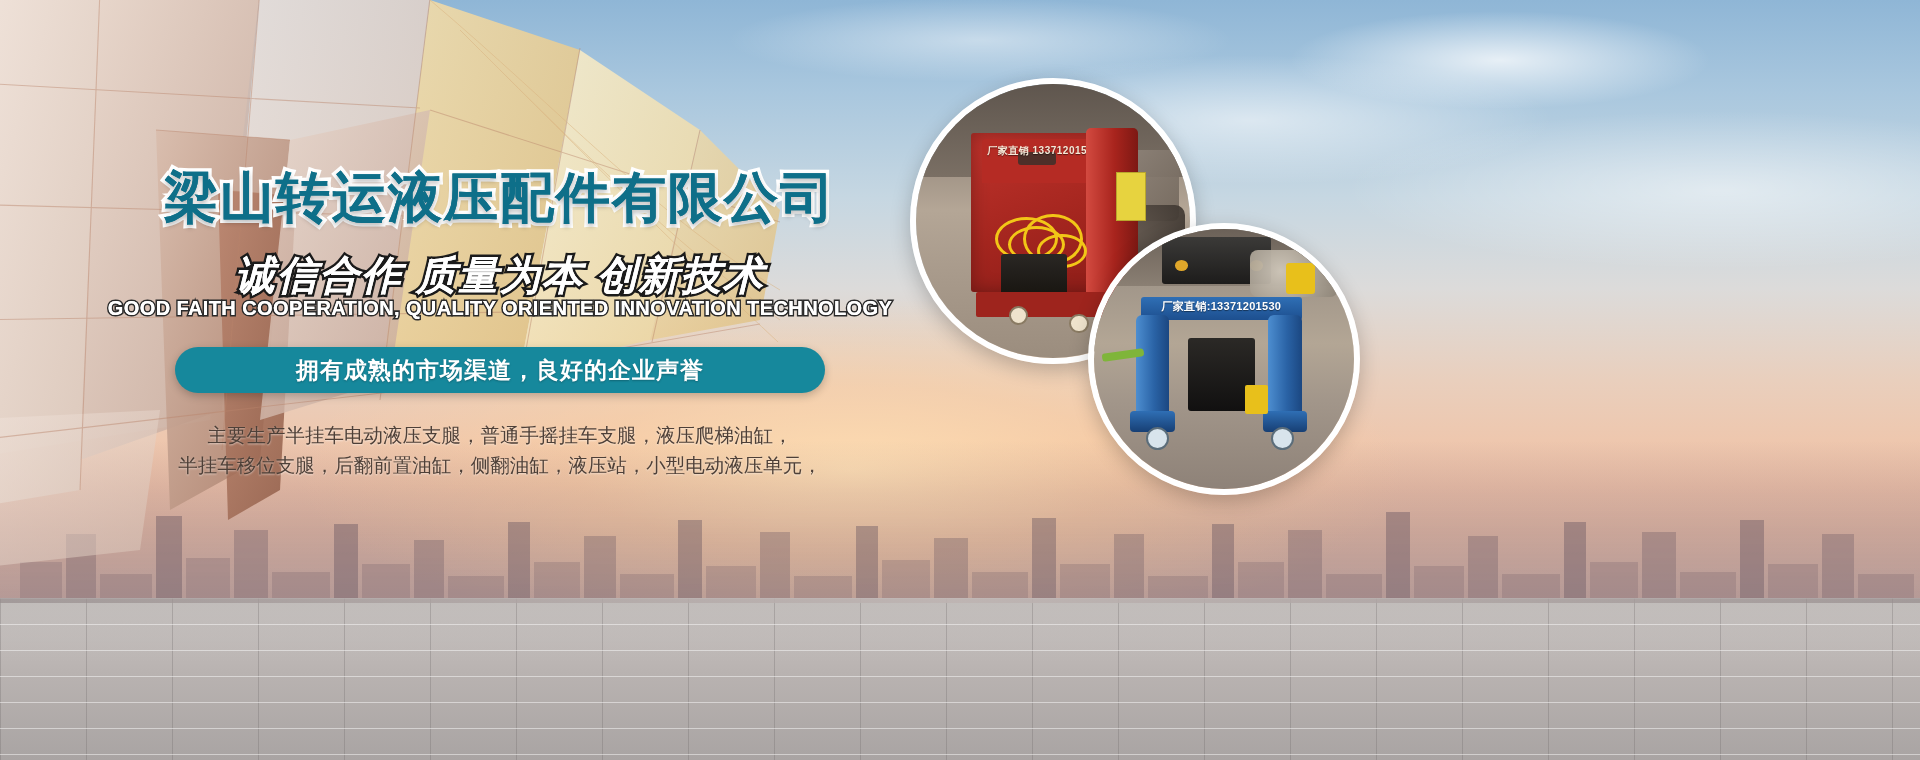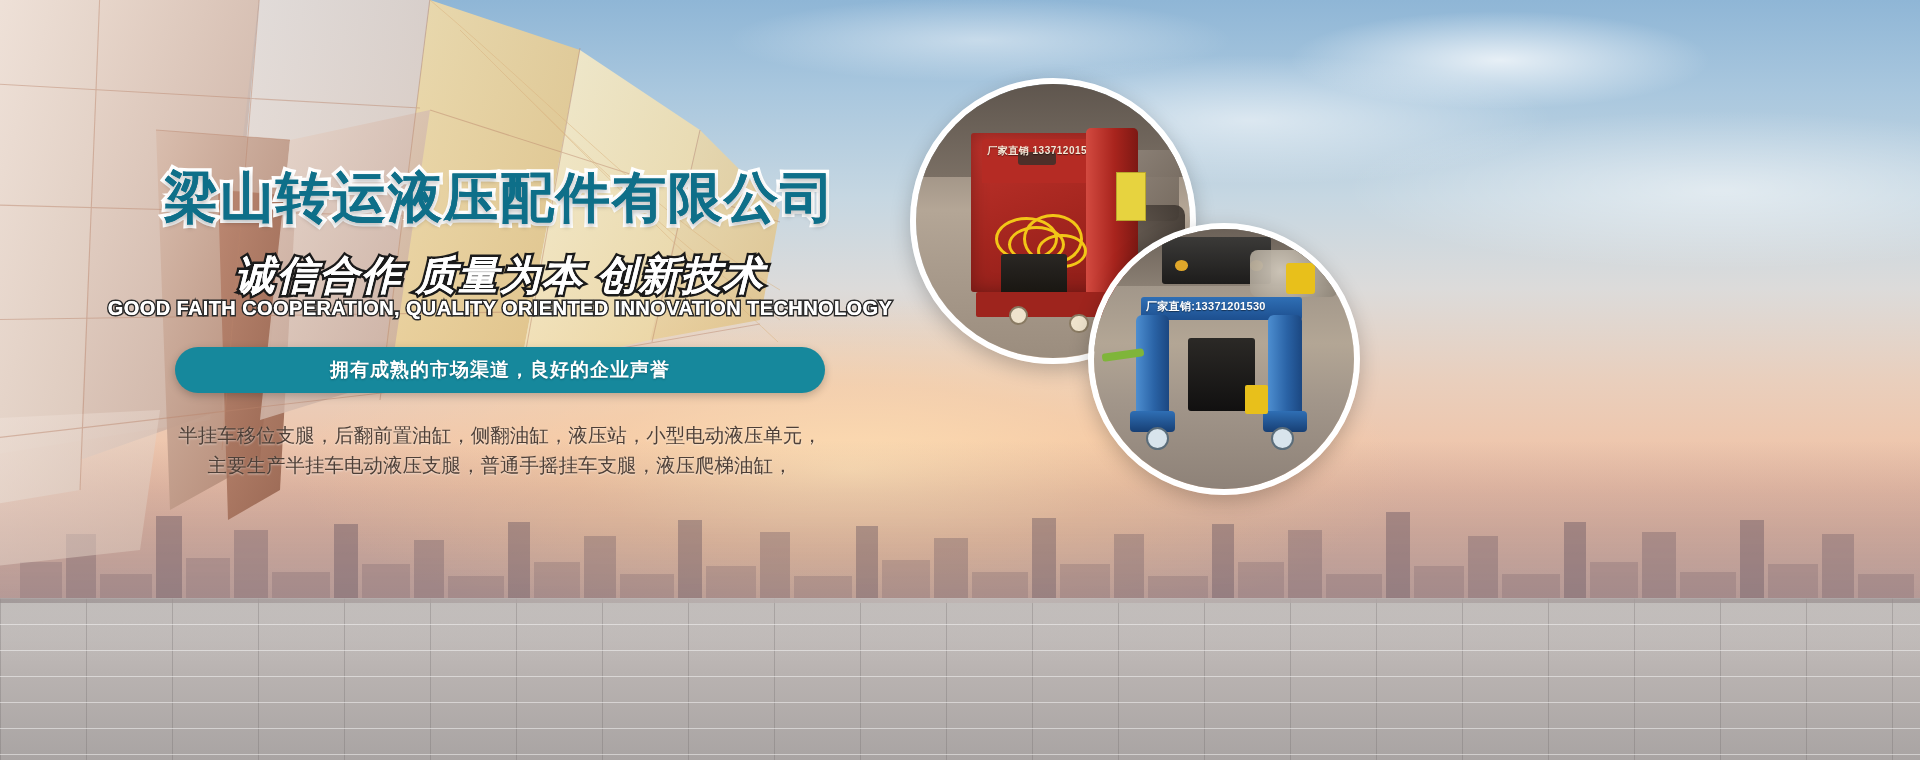--- a/index.html
+++ b/index.html
@@ -137,21 +137,21 @@
 
   .pill {
     position:absolute; left:175px; top:347px;
     width:650px; height:46px;
     background:#16889c;
     border-radius:23px;
     box-shadow:0 3px 8px rgba(0,0,0,.22);
     display:flex; align-items:center; justify-content:center;
   }
   .pill-text {
-    font-size:19px; font-weight:bold; color:#ffffff; letter-spacing:1px;
+    font-size:23px; font-weight:bold; color:#ffffff; letter-spacing:1px;
     white-space:nowrap;
     text-shadow:0 1px 2px rgba(0,0,0,.25);
   }
 
   .desc {
     position:absolute; left:0; top:420px; width:1000px;
     text-align:center;
     color:#4e4038;
     font-size:19.5px;
     line-height:30px;
@@ -244,21 +244,21 @@
     background:#e8c01b; border-radius:3px; }
   .pb-pile { position:absolute; left:60%; top:8%; width:34%; height:18%;
     background:radial-gradient(circle at 35% 45%, #cfc7ba, #8c8376); border-radius:8px; opacity:.95; }
 
   .pb-rail {
     position:absolute; left:18%; top:26%; width:62%; height:9%;
     background:linear-gradient(to bottom,#2f6fb5,#1d4f8f); border-radius:3px;
   }
   .pb-railtext {
     position:absolute; left:20%; top:27%; width:58%;
-    text-align:left; color:#ffffff; font-size:11px; font-weight:bold;
+    text-align:center; color:#ffffff; font-size:11px; font-weight:bold;
     letter-spacing:.3px; white-space:nowrap; overflow:hidden;
     text-shadow:0 1px 1px rgba(0,0,0,.45);
   }
   .pb-leg {
     position:absolute; top:33%; width:13%; height:40%;
     background:linear-gradient(to right,#4d8ed0,#2a63a6 55%,#1b4781);
     border-radius:6px;
   }
   .pb-leg.l { left:16%; }
   .pb-leg.r { left:67%; }
@@ -426,22 +426,22 @@
     <div class="slogan-cn-fill">诚信合作 质量为本 创新技术</div>
 
     <div class="slogan-en">GOOD FAITH COOPERATION, QUALITY ORIENTED INNOVATION TECHNOLOGY</div>
     <div class="slogan-en-fill">GOOD FAITH COOPERATION, QUALITY ORIENTED INNOVATION TECHNOLOGY</div>
 
     <div class="pill">
       <span class="pill-text">拥有成熟的市场渠道，良好的企业声誉</span>
     </div>
 
     <div class="desc">
+      <div class="desc-line">主要生产半挂车电动液压支腿，普通手摇挂车支腿，液压爬梯油缸，</div>
       <div class="desc-line">半挂车移位支腿，后翻前置油缸，侧翻油缸，液压站，小型电动液压单元，</div>
-      <div class="desc-line">主要生产半挂车电动液压支腿，普通手摇挂车支腿，液压爬梯油缸，</div>
     </div>
   </div>
 
   <div class="photo photo-a">
     <div class="ph-inner">
       <div class="pa-bg"></div>
       <div class="pa-wall"></div>
       <div class="pa-clutter1"></div>
       <div class="pa-clutter2"></div>
 

